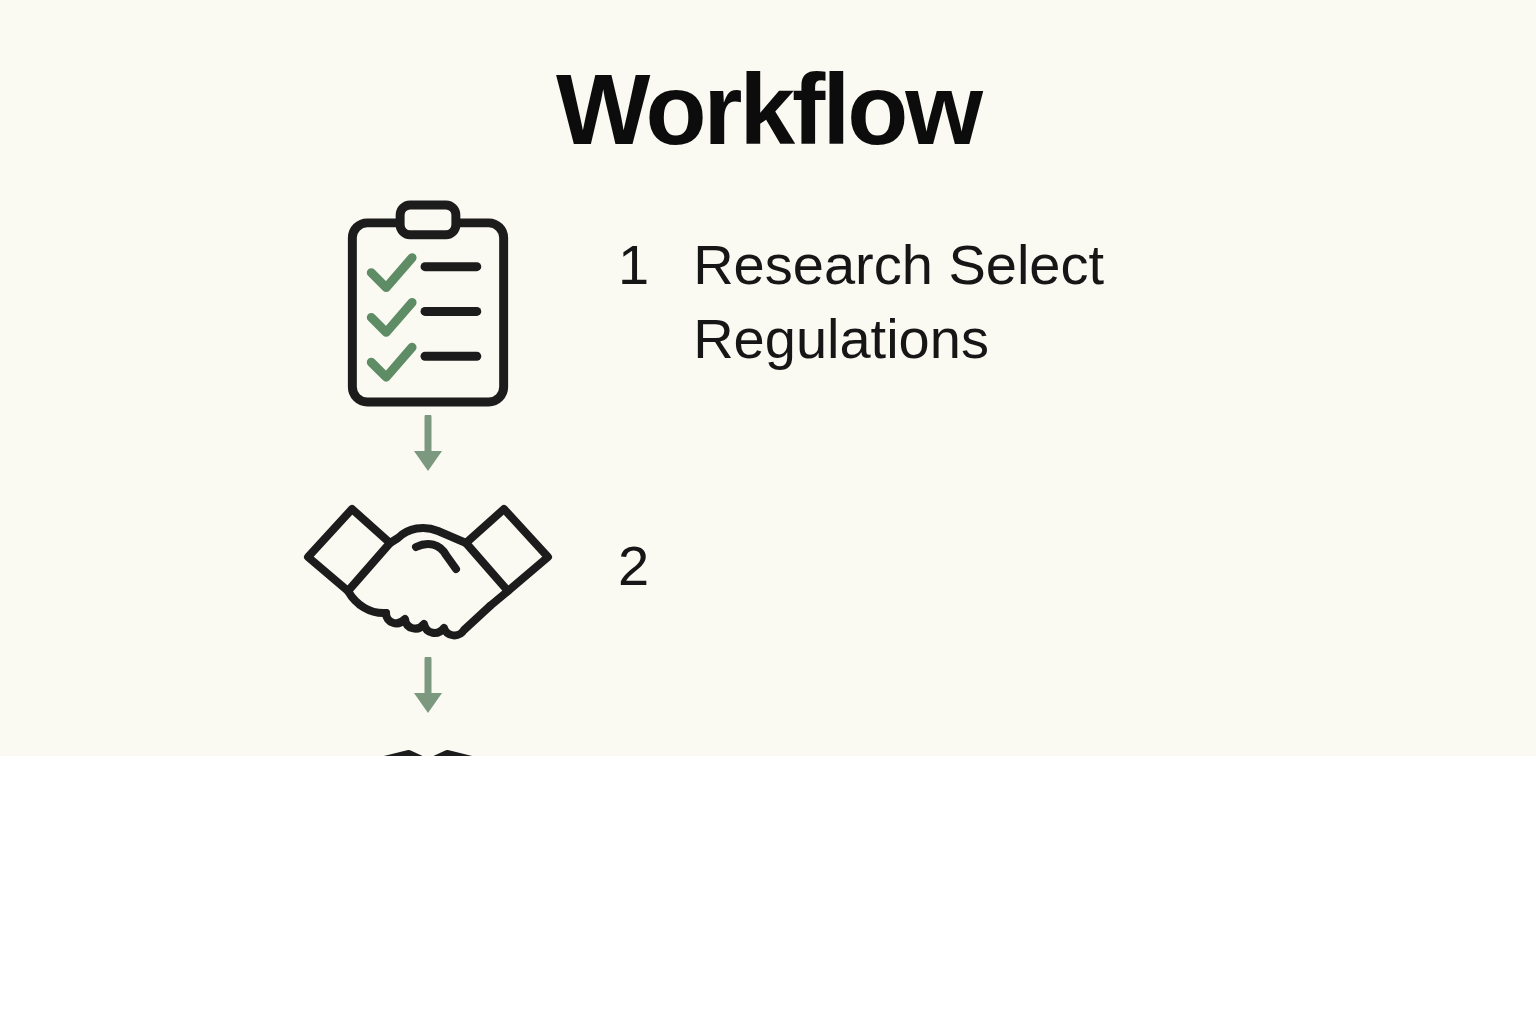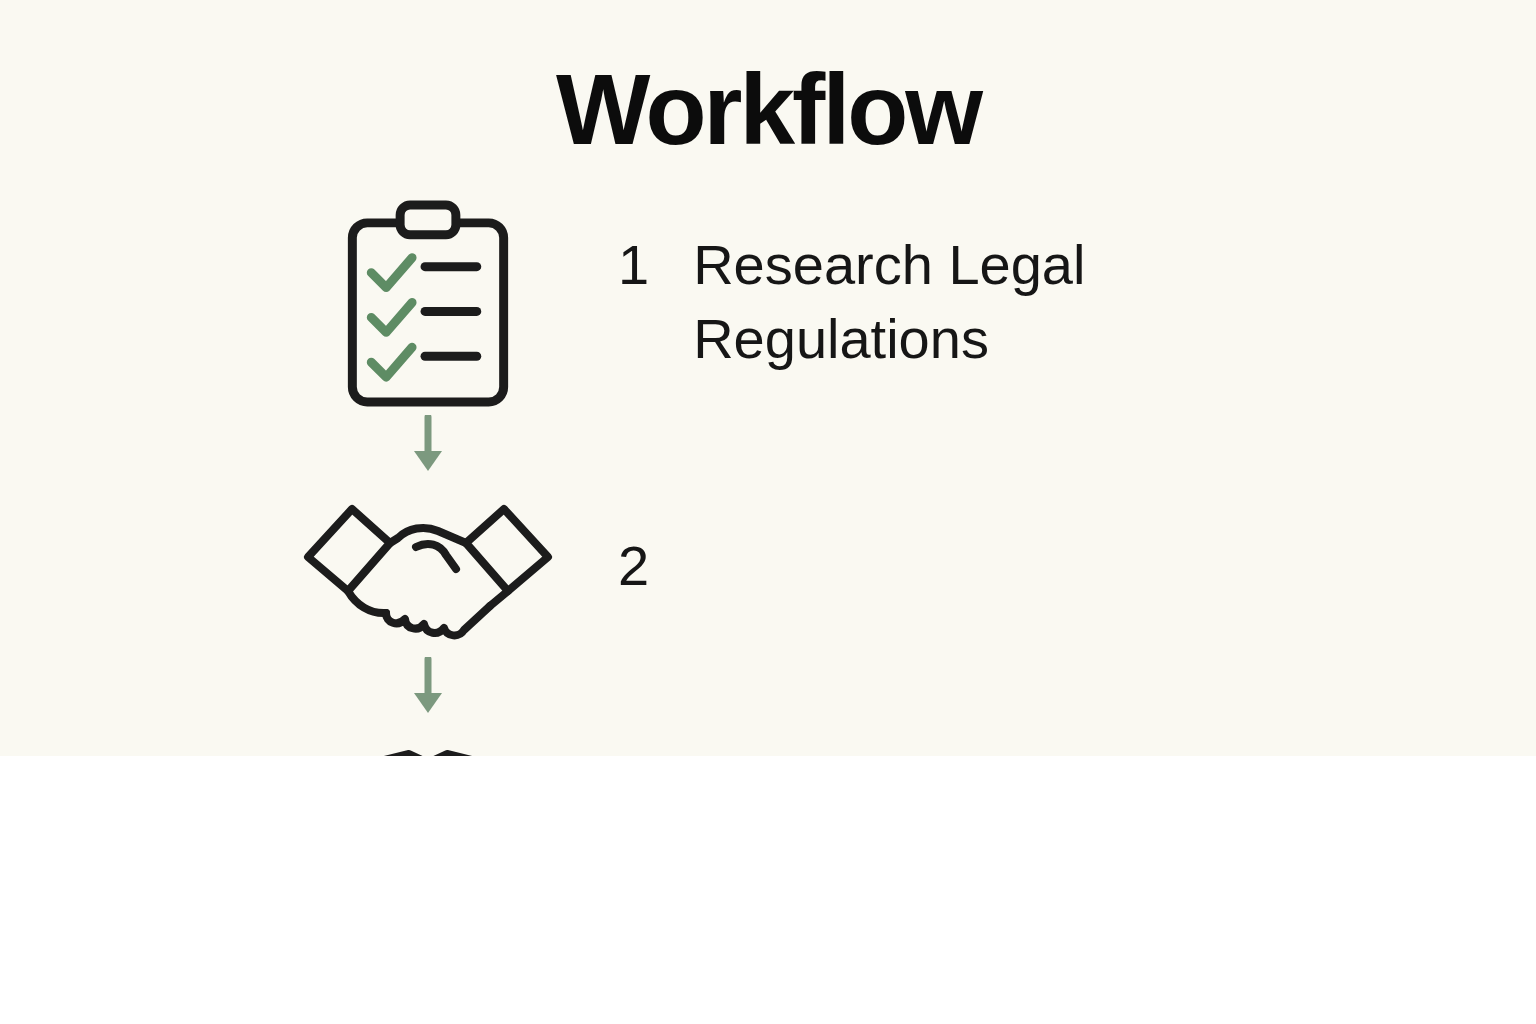--- a/index.html
+++ b/index.html
@@ -73,21 +73,21 @@
           <path d="M28,78 l15,15 l26,-30" fill="none" stroke="#5E8C64" stroke-width="9" stroke-linecap="round" stroke-linejoin="round"></path>
           <path d="M28,123 l15,15 l26,-30" fill="none" stroke="#5E8C64" stroke-width="9" stroke-linecap="round" stroke-linejoin="round"></path>
           <path d="M28,168 l15,15 l26,-30" fill="none" stroke="#5E8C64" stroke-width="9" stroke-linecap="round" stroke-linejoin="round"></path>
           <path d="M82,72 h52" stroke="#1C1C1C" stroke-width="9" stroke-linecap="round"></path>
           <path d="M82,117 h52" stroke="#1C1C1C" stroke-width="9" stroke-linecap="round"></path>
           <path d="M82,162 h52" stroke="#1C1C1C" stroke-width="9" stroke-linecap="round"></path>
         </svg>
       </div>
       <div class="step-text">
         <span class="step-number">1</span>
-        <span class="step-label">Research Legal
+        <span class="step-label">Research Select
 Regulations</span>
       </div>
     </div>
 
     <div class="connector-row">
       <div class="connector">
         <svg width="44" height="60" viewBox="0 0 44 60" aria-label="down-arrow-icon">
           <path d="M22,2 L22,40" stroke="#7C997F" stroke-width="7" stroke-linecap="round" fill="none"></path>
           <polygon points="8,36 36,36 22,56" fill="#7C997F"></polygon>
         </svg>

